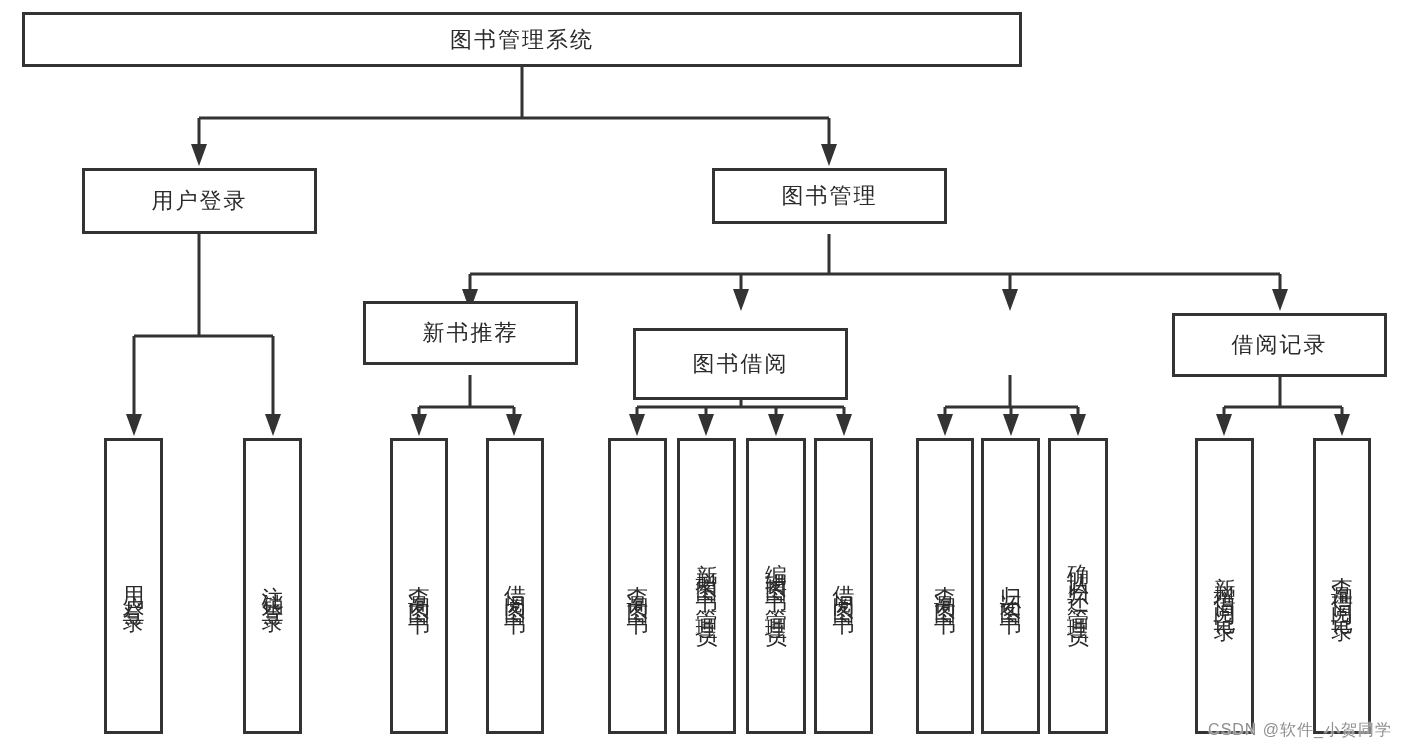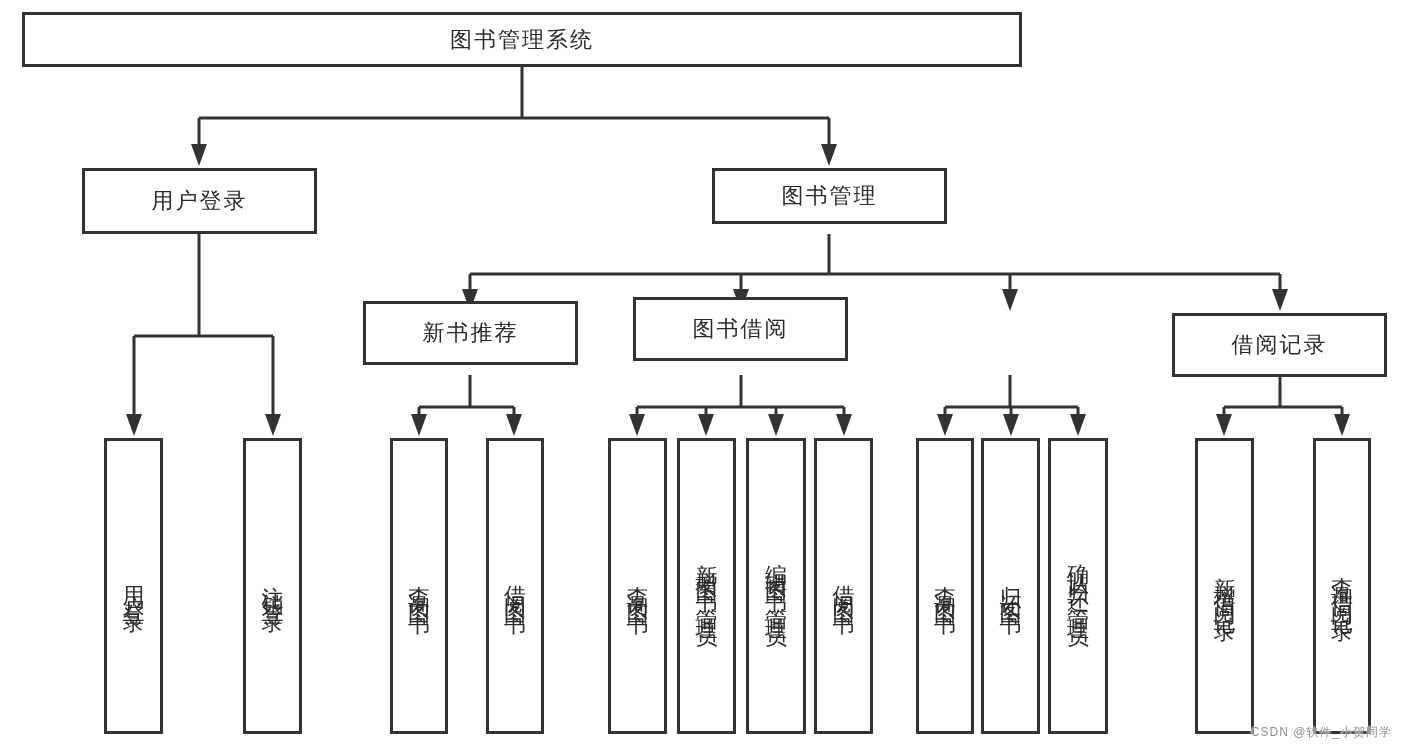--- a/index.html
+++ b/index.html
@@ -24,21 +24,21 @@
     text-orientation:mixed;
     font-size:22px;
     line-height:1;
     letter-spacing:9px;
     white-space:nowrap;
   }
   .watermark{
     position:absolute;
     right:13px;
     bottom:6px;
-    font-size:12px;
+    font-size:16px;
     letter-spacing:1px;
     color:#8f8f8f;
     text-shadow:0 0 2px #ffffff,0 0 2px #ffffff;
     white-space:nowrap;
   }
 </style>
 </head>
 <body>
 
 <div class="stage">
@@ -83,21 +83,21 @@
   <div class="box" style="left:82px;top:168px;width:235px;height:66px">
     <span>用户登录</span>
   </div>
   <div class="box" style="left:712px;top:168px;width:235px;height:56px">
     <span>图书管理</span>
   </div>
 
   <div class="box" style="left:363px;top:301px;width:215px;height:64px">
     <span>新书推荐</span>
   </div>
-  <div class="box" style="left:633px;top:297px;width:215px;height:64px">
+  <div class="box" style="left:633px;top:328px;width:215px;height:72px">
     <span>图书借阅</span>
   </div>
   <div class="box" style="left:1172px;top:313px;width:215px;height:64px">
     <span>借阅记录</span>
   </div>
 
   <div class="box vbox" style="left:104px;top:438px;width:59px;height:296px">
     <span class="vtext">用户登录</span>
   </div>
   <div class="box vbox" style="left:243px;top:438px;width:59px;height:296px">

